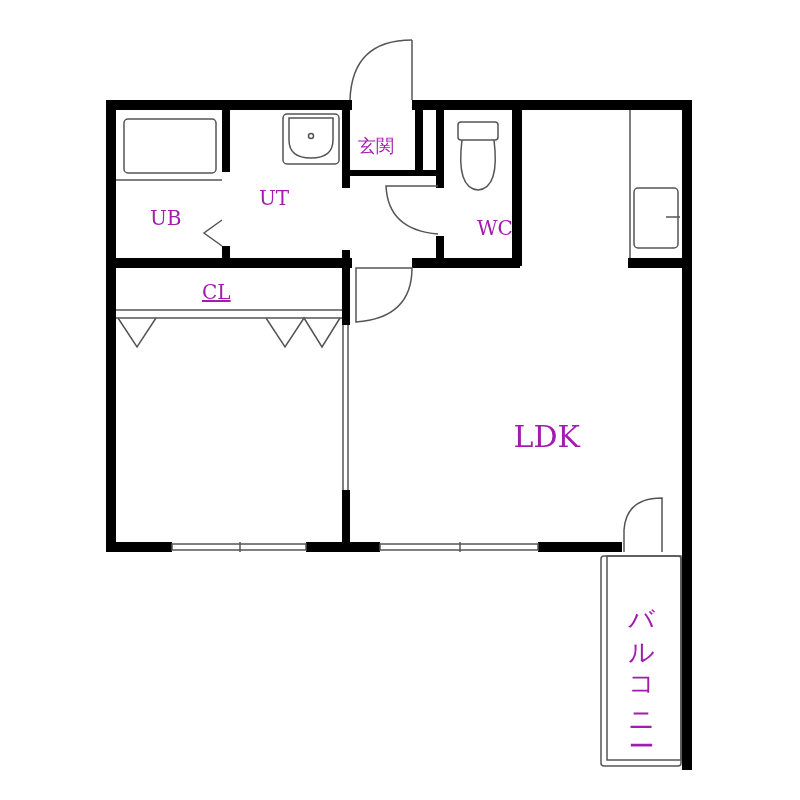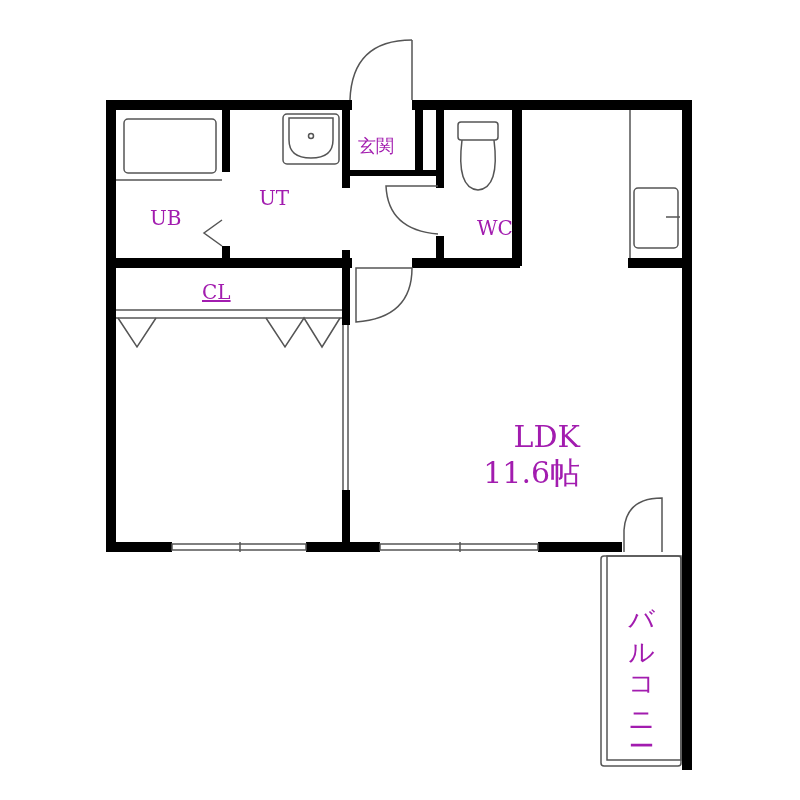--- a/index.html
+++ b/index.html
@@ -92,15 +92,14 @@
 
 <div class="lbl small" style="left:150px;top:206px;">UB</div>
 <div class="lbl small" style="left:259px;top:186px;">UT</div>
 <div class="lbl small" style="left:358px;top:134px;font-size:18px;">玄関</div>
 <div class="lbl small" style="left:455px;top:216px;margin-left:22px;">WC</div>
 <div class="lbl small" style="left:202px;top:280px;text-decoration:underline;">CL</div>
 <div class="lbl big" style="left:172px;top:402px;width:110px;">
 </div>
 <div class="lbl big" style="left:440px;top:374px;width:140px;margin-top:45px;">
   <div>LDK</div>
-  <div>11.6帖</div>
 </div>
 <div class="lbl vert" style="left:625px;top:590px;">バルコニー</div>
 
 </body></html>

